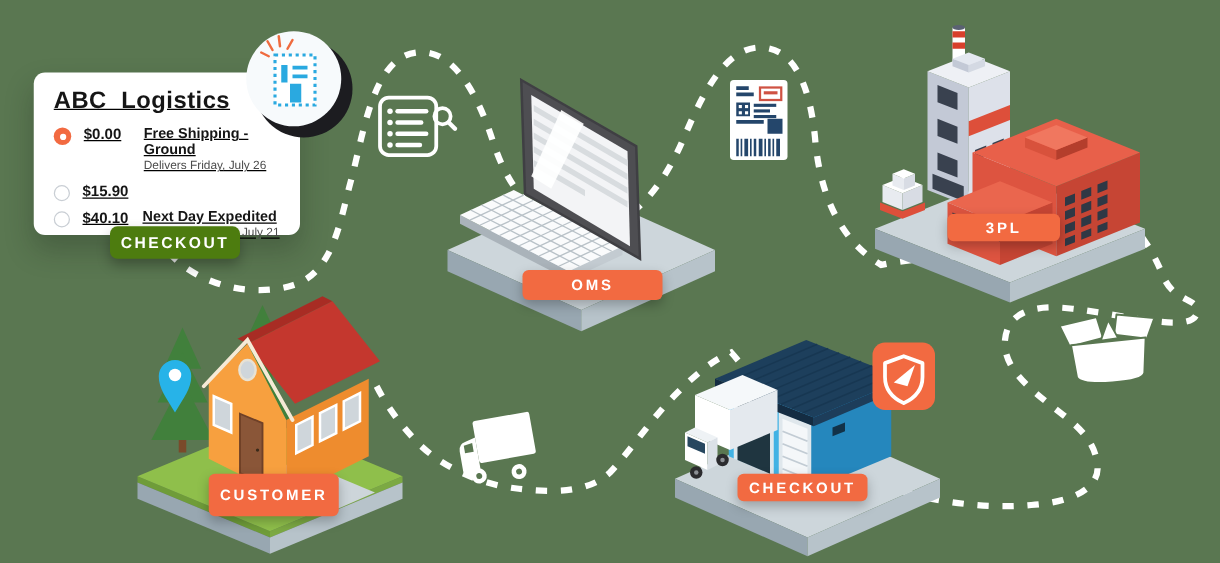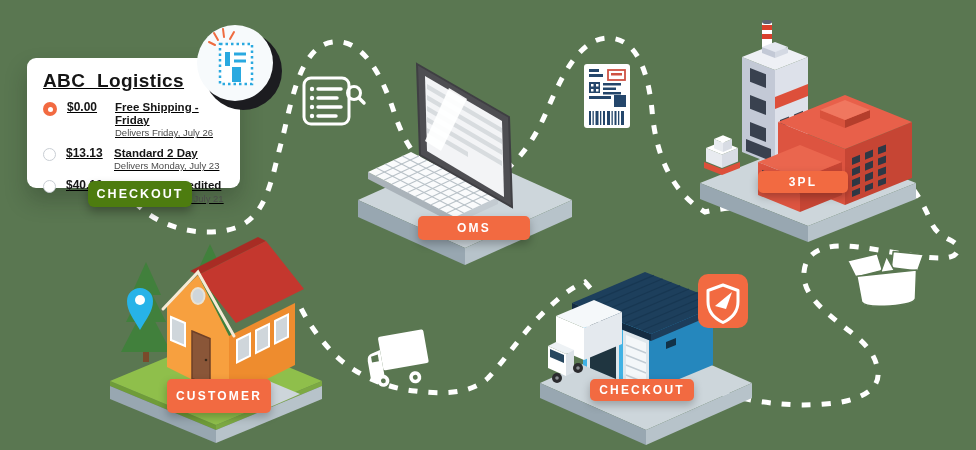--- a/index.html
+++ b/index.html
@@ -350,32 +350,28 @@
     </g>
   </svg>
 
   <div class="card">
     <div class="card-title">ABC Logistics</div>
 
     <div class="opt-row">
       <span class="radio selected"></span>
       <span class="opt-price">$0.00</span>
       <span class="opt-text">
-        <div class="opt-name">Free Shipping - Friday</div>
+        <div class="opt-name">Free Shipping - Ground</div>
         <div class="opt-delivery">Delivers Friday, July 26</div>
       </span>
     </div>
 
     <div class="opt-row">
       <span class="radio"></span>
-      <span class="opt-price">$13.13</span>
-      <span class="opt-text">
-        <div class="opt-name">Standard 2 Day</div>
-        <div class="opt-delivery">Delivers Monday, July 23</div>
-      </span>
+      <span class="opt-price">$15.90</span>
     </div>
 
     <div class="opt-row">
       <span class="radio"></span>
       <span class="opt-price">$40.10</span>
       <span class="opt-text">
         <div class="opt-name">Next Day Expedited</div>
         <div class="opt-delivery">Delivers Saturday, July 21</div>
       </span>
     </div>

